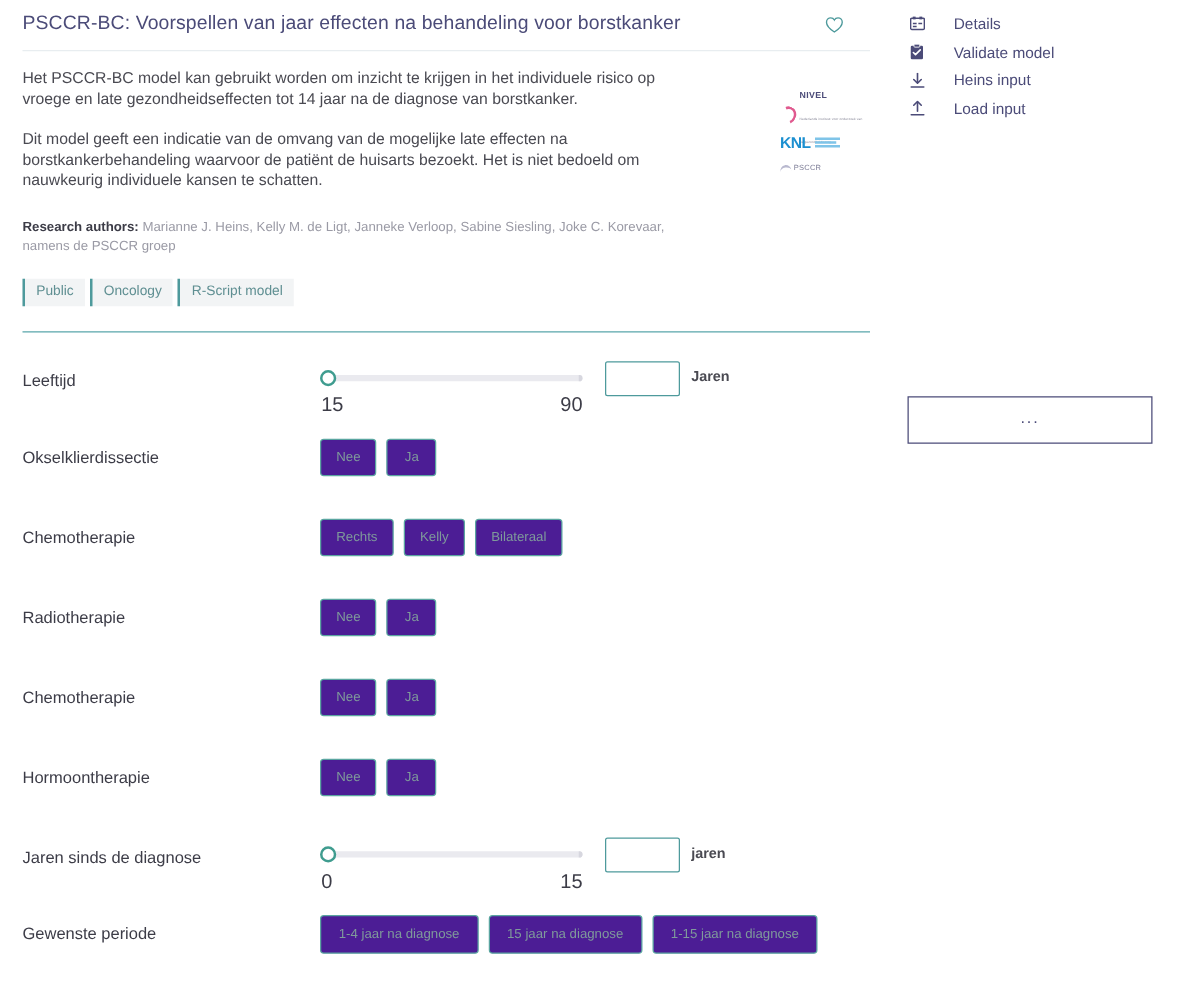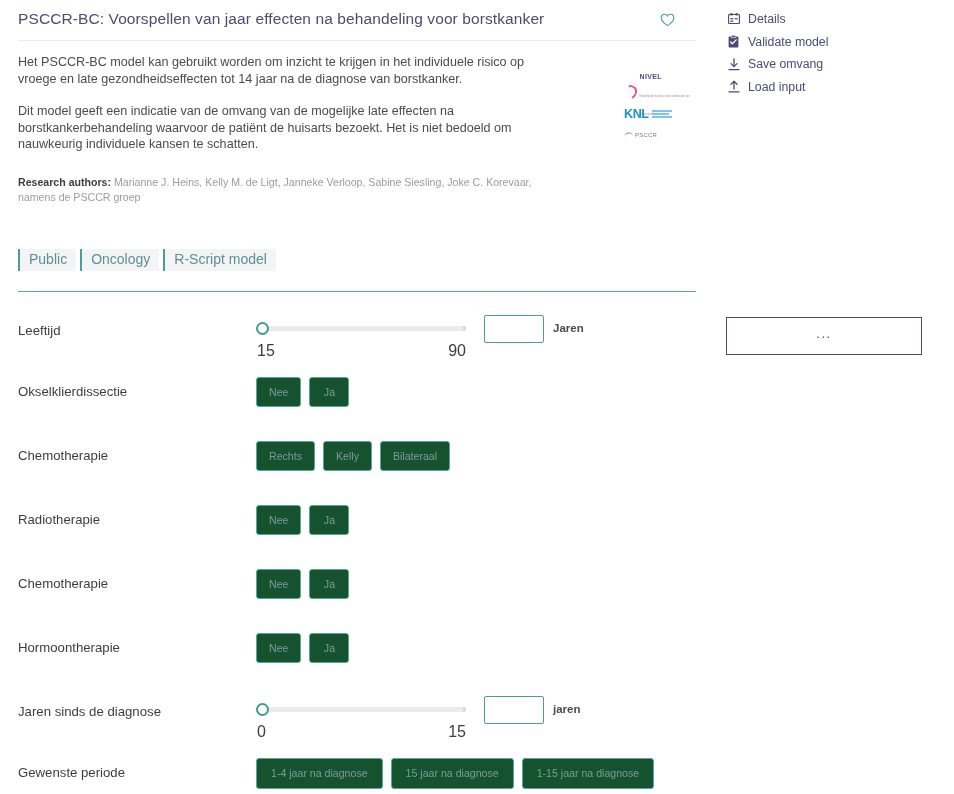--- a/index.html
+++ b/index.html
@@ -134,28 +134,27 @@
     font-weight: bold;
     margin-top: 44px;
   }
 
   .tags {
     display: flex;
     padding: 18px 18px 0 18px;
     gap: 4px;
   }
   .tag {
-    font-size: 14px;
+    font-size: 11px;
     color: #5f8f92;
     background: #f2f4f5;
     padding: 4px 9px 5px 9px;
     border-left: 2px solid #4e9a9c;
     line-height: 13px;
     cursor: pointer;
-    margin-top: 26px;
   }
 
   .section-rule {
     margin: 20px 18px 0 18px;
     height: 1.4px;
     background: #59a6ab;
   }
 
   
   .form {
@@ -245,21 +244,21 @@
     font-weight: bold;
   }
 
   
   .opt-group { display: flex; gap: 8px; padding-top: 1px; }
   .opt-btn {
     min-width: 40px;
     height: 30px;
     border: 1px solid #5aa5a0;
     border-radius: 3px;
-    background: #14532d;
+    background: #4c1d95;
     color: #7f9a9b;
     font-size: 10.6px;
     font-family: "Liberation Sans", sans-serif;
     padding: 0 12px;
     cursor: pointer;
     line-height: 28px;
     white-space: nowrap;
   }
   .opt-btn.wide { padding: 0 14px; height: 31px; }
 
@@ -275,21 +274,21 @@
   }
   .side-menu {
     padding: 11px 0 0 13px;
     display: flex;
     flex-direction: column;
     gap: 6.5px;
   }
   .side-item {
     display: flex;
     align-items: center;
-    gap: 8px;
+    gap: 23px;
     font-size: 12.3px;
     color: #4b4b78;
     cursor: pointer;
     line-height: 16px;
     height: 16px;
     text-align: center;
   }
   .side-item .ico {
     width: 13px; height: 14px;
     display: flex; align-items: center; justify-content: center;
@@ -526,21 +525,21 @@
       </div>
 
       <div class="side-item">
         <span class="ico">
           <svg width="12" height="13" viewBox="0 0 12 13">
             <path d="M6 0.8 L6 8.0" stroke="#4b4b78" stroke-width="1.3" stroke-linecap="round"></path>
             <path d="M3.0 5.6 L6 8.6 L9.0 5.6" fill="none" stroke="#4b4b78" stroke-width="1.3" stroke-linecap="round" stroke-linejoin="round"></path>
             <path d="M1.0 11.6 L11.0 11.6" stroke="#4b4b78" stroke-width="1.3" stroke-linecap="round"></path>
           </svg>
         </span>
-        <span>Save omvang</span>
+        <span>Heins input</span>
       </div>
 
       <div class="side-item">
         <span class="ico">
           <svg width="12" height="13" viewBox="0 0 12 13">
             <path d="M6 9.0 L6 1.8" stroke="#4b4b78" stroke-width="1.3" stroke-linecap="round"></path>
             <path d="M3.0 4.2 L6 1.2 L9.0 4.2" fill="none" stroke="#4b4b78" stroke-width="1.3" stroke-linecap="round" stroke-linejoin="round"></path>
             <path d="M1.0 11.8 L11.0 11.8" stroke="#4b4b78" stroke-width="1.3" stroke-linecap="round"></path>
           </svg>
         </span>

